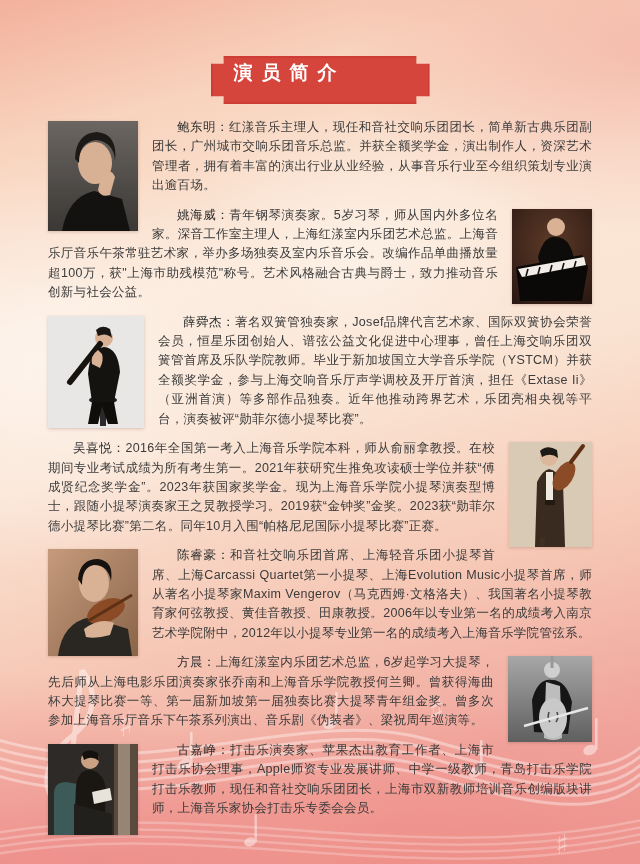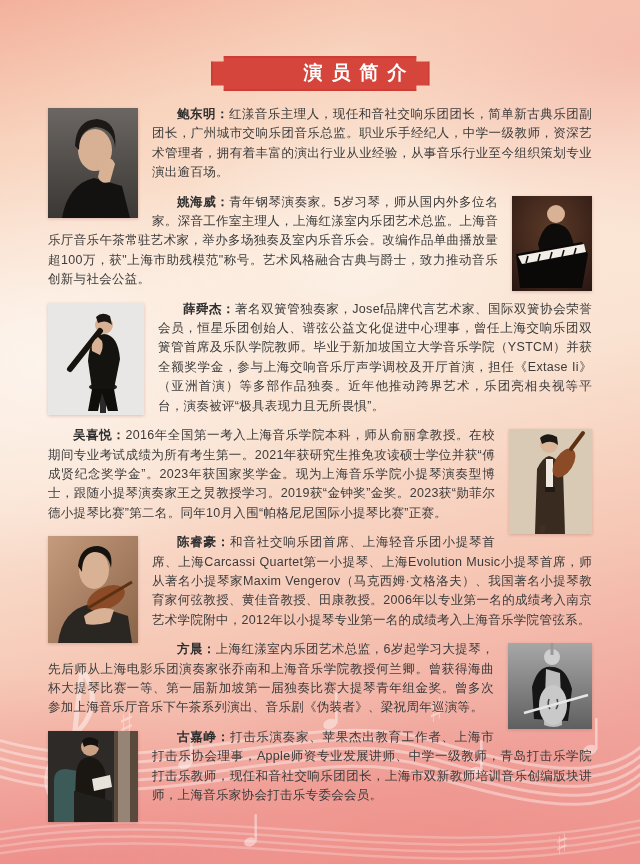--- a/index.html
+++ b/index.html
@@ -16,32 +16,32 @@
       radial-gradient(420px 260px at 100% 6%,rgba(238,140,130,.38),transparent 70%),
       radial-gradient(460px 300px at 0% 102%,rgba(235,118,120,.50),transparent 70%),
       radial-gradient(620px 280px at 65% 104%,rgba(238,125,120,.55),transparent 72%);
   }
   .page{position:relative;width:640px;height:864px;}
   .content{position:relative;z-index:2;padding:0 48px;}
   
   .title-wrap{display:flex;justify-content:center;padding-top:56px;margin-bottom:14px;}
   .title-plaque{
     background:#d6453c;color:#ffffff;font-weight:bold;
-    font-size:19px;line-height:33px;height:35px;min-width:182px;
-    text-align:right;letter-spacing:9px;padding:0 14px 0 23px;
+    font-size:19px;line-height:33px;height:48px;min-width:182px;
+    text-align:left;letter-spacing:9px;padding:0 14px 0 23px;
     clip-path:polygon(6% 0,94% 0,94% 16%,100% 16%,100% 84%,94% 84%,94% 100%,6% 100%,6% 84%,0 84%,0 16%,6% 16%);
     box-shadow:inset 0 0 0 2px rgba(190,45,40,.35);
   }
   
   .performer{margin-bottom:10px;}
   .bio{
     margin:0;color:#3b3b3b;font-size:12.5px;line-height:19.4px;
     letter-spacing:.3px;text-align:justify;text-indent:2em;
   }
-  .pname{font-weight:bold;color:#2e2e2e;}
+  .pname{font-weight:normal;color:#2e2e2e;}
   .photo{position:relative;overflow:hidden;box-shadow:0 1px 3px rgba(120,60,50,.25);}
   .photo svg{display:block;width:100%;height:100%;}
   .ph-left{float:left;margin:3px 14px 4px 0;}
   .ph-right{float:right;margin:3px 0 4px 14px;}
   .ph-1{width:90px;height:110px;}
   .ph-2{width:80px;height:95px;}
   .ph-3{width:96px;height:112px;}
   .ph-4{width:83px;height:105px;}
   .ph-5{width:90px;height:107px;}
   .ph-6{width:84px;height:86px;}
@@ -107,21 +107,21 @@
                 <stop offset="1" stop-color="#3a3734"></stop>
               </linearGradient>
             </defs>
           <rect width="90" height="110" fill="url(#g1)"></rect>
           <path d="M14 110 Q20 76 46 70 L74 78 L82 110 Z" fill="#141210"></path>
           <ellipse cx="47" cy="42" rx="17" ry="21" fill="#d8b195"></ellipse>
           <path d="M27 38 Q28 12 49 11 Q70 13 67 40 Q66 21 48 19 Q31 21 31 42 Z" fill="#1c1916"></path>
           <path d="M52 60 Q62 44 67 56 L62 74 Q53 77 50 69 Z" fill="#d9b296"></path>
         </svg>
       </div>
-      <p class="bio"><span class="pname">鲍东明</span><span class="pname">：</span><span>红漾音乐主理人，现任和音社交响乐团团长，简单新古典乐团副团长，广州城市交响乐团音乐总监。职业乐手经纪人，中学一级教师，资深艺术管理者，拥有着丰富的演出行业从业经验，从事音乐行业至今组织策划专业演出逾百场。</span></p>
+      <p class="bio"><span class="pname">鲍东明</span><span class="pname">：</span><span>红漾音乐主理人，现任和音社交响乐团团长，简单新古典乐团副团长，广州城市交响乐团音乐总监。并获全额奖学金，演出制作人，资深艺术管理者，拥有着丰富的演出行业从业经验，从事音乐行业至今组织策划专业演出逾百场。</span></p>
     </section>
 
     <section class="performer">
       <div class="photo ph-right ph-2">
         <svg viewBox="0 0 80 95" preserveAspectRatio="none">
           <defs>
               <radialGradient id="g2" cx="0.5" cy="0.35" r="0.9">
             <stop offset="0" stop-color="#5c3a27"></stop>
                 <stop offset="1" stop-color="#241310"></stop>
               </radialGradient>
@@ -150,21 +150,21 @@
           <rect x="52" y="84" width="6" height="26" fill="#2a2a2a"></rect>
           <ellipse cx="55" cy="84" rx="14" ry="4" fill="#222"></ellipse>
           <circle cx="56" cy="22" r="9" fill="#d9b296"></circle>
           <path d="M48 14 Q54 8 62 13 L64 22 Q58 16 50 20 Z" fill="#191613"></path>
           <path d="M40 58 Q42 32 56 31 Q70 32 72 56 L66 86 L44 86 Z" fill="#15130f"></path>
           <path d="M44 86 L40 108 L50 108 L54 90 L60 108 L70 108 L66 86 Z" fill="#100e0b"></path>
           <path d="M52 28 L22 66" stroke="#17130f" stroke-width="6" stroke-linecap="round"></path>
           <path d="M50 34 Q42 40 44 48 L52 52 Q56 44 54 38 Z" fill="#d9b296"></path>
         </svg>
       </div>
-      <p class="bio"><span class="pname">薛舜杰</span><span class="pname">：</span><span>著名双簧管独奏家，Josef品牌代言艺术家、国际双簧协会荣誉会员，恒星乐团创始人、谱弦公益文化促进中心理事，曾任上海交响乐团双簧管首席及乐队学院教师。毕业于新加坡国立大学音乐学院（YSTCM）并获全额奖学金，参与上海交响音乐厅声学调校及开厅首演，担任《Extase Ii》（亚洲首演）等多部作品独奏。近年他推动跨界艺术，乐团亮相央视等平台，演奏被评“极具表现力且无所畏惧”。</span></p>
+      <p class="bio"><span class="pname">薛舜杰</span><span class="pname">：</span><span>著名双簧管独奏家，Josef品牌代言艺术家、国际双簧协会荣誉会员，恒星乐团创始人、谱弦公益文化促进中心理事，曾任上海交响乐团双簧管首席及乐队学院教师。毕业于新加坡国立大学音乐学院（YSTCM）并获全额奖学金，参与上海交响音乐厅声学调校及开厅首演，担任《Extase Ii》（亚洲首演）等多部作品独奏。近年他推动跨界艺术，乐团亮相央视等平台，演奏被评“勋菲尔德小提琴比赛”。</span></p>
     </section>
 
     <section class="performer">
       <div class="photo ph-right ph-4">
         <svg viewBox="0 0 83 105" preserveAspectRatio="none">
           <rect width="83" height="105" fill="#d9cab5"></rect>
           <circle cx="40" cy="15" r="9" fill="#dcb79a"></circle>
           <path d="M31 9 Q38 2 48 8 L49 16 Q42 10 33 15 Z" fill="#1d1915"></path>
           <path d="M26 105 L28 40 Q34 28 40 27 Q48 28 54 40 L56 105 Z" fill="#3a2b20"></path>
           <rect x="37" y="30" width="7" height="30" fill="#efe9e0"></rect>

